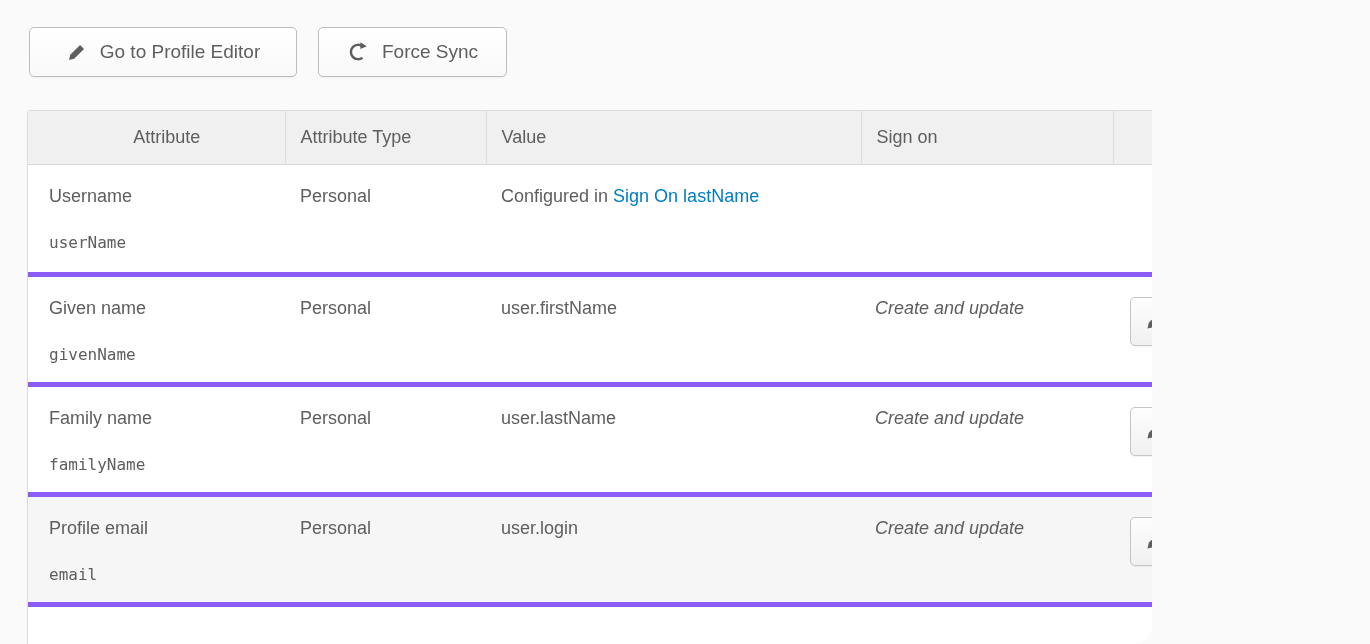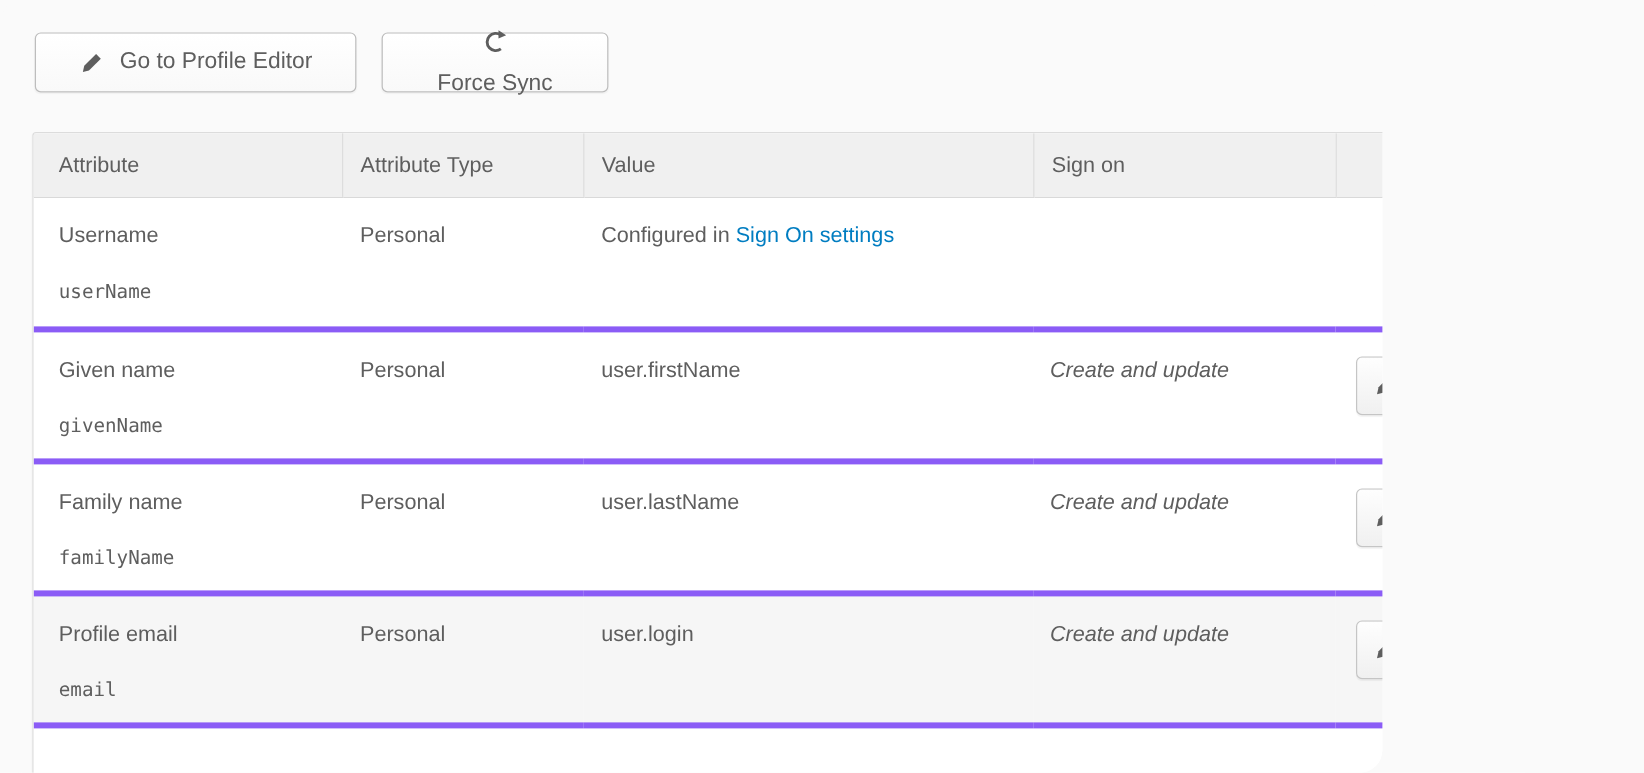--- a/index.html
+++ b/index.html
@@ -35,21 +35,21 @@
     background: linear-gradient(#ffffff, #f9f9f9);
     border: 1px solid #bdbdbd;
     border-radius: 5px;
     font-family: inherit;
     font-size: 19px;
     color: #5e5e5e;
     cursor: pointer;
     box-shadow: 0 1px 1px rgba(0,0,0,0.04);
   }
   .btn--profile { min-width: 268px; }
-  .btn--sync { min-width: 189px; flex-direction: column; }
+  .btn--sync { min-width: 189px; }
   .btn .ic { display: inline-flex; align-items: center; }
   
   .table-wrap {
     position: absolute;
     left: 27px;
     top: 110px;
     width: 1317px;
     background: #ffffff;
     border: 1px solid #dcdcdc;
     border-radius: 3px;
@@ -64,21 +64,21 @@
   th {
     height: 53px;
     background: #f0f0f0;
     font-weight: normal;
     text-align: left;
     font-size: 18px;
     color: #5e5e5e;
     padding: 0 0 0 15px;
     border-bottom: 1px solid #d9d9d9;
   }
-  th:first-child { padding-left: 21px; }
+  th:first-child { padding-left: 21px; text-align: center; }
   th + th { border-left: 1px solid #dddddd; }
   td {
     vertical-align: top;
     height: 110px;
     padding: 21px 10px 0 15px;
     font-size: 18px;
     color: #5e5e5e;
     background: #ffffff;
   }
   td:first-child { padding-left: 21px; }
@@ -153,21 +153,21 @@
       </thead>
       <tbody>
 
         <tr>
           <td>
             <div>Username</div>
             <div class="attr-key">userName</div>
           </td>
           <td>Personal</td>
           <td>
-            <span>Configured in </span><a class="link">Sign On settings</a>
+            <span>Configured in </span><a class="link">Sign On lastName</a>
           </td>
           <td class="apply-cell"></td>
           <td class="actions-cell"></td>
         </tr>
 
         <tr>
           <td>
             <div>Given name</div>
             <div class="attr-key">givenName</div>
           </td>

